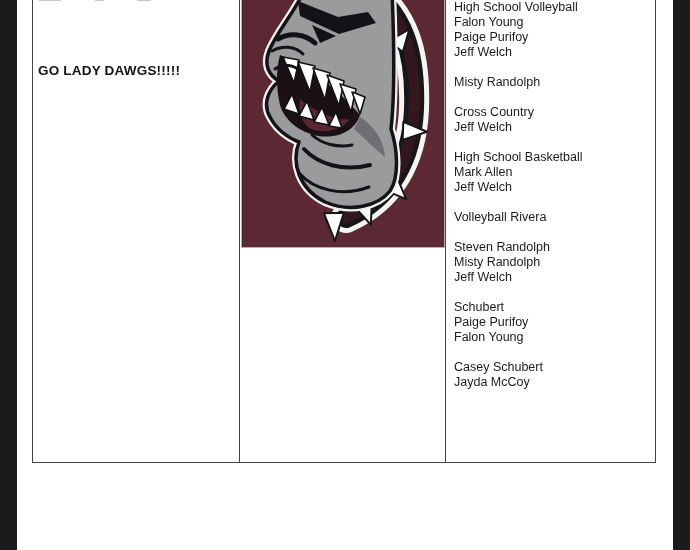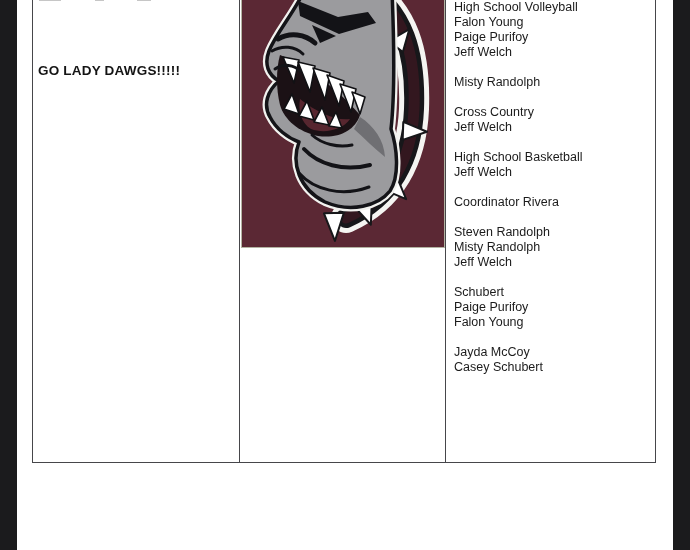--- a/index.html
+++ b/index.html
@@ -151,39 +151,40 @@
         <div class="coach-name">Misty Randolph</div>
       </div>
 
       <div class="section">
         <div class="sec-title">Cross Country</div>
         <div class="coach-name">Jeff Welch</div>
       </div>
 
       <div class="section">
         <div class="sec-title">High School Basketball</div>
+        <div class="coach-name">Mark Allen</div>
         <div class="coach-name">Jeff Welch</div>
       </div>
 
       <div class="section">
-        <div class="coach-name">Coordinator Rivera</div>
+        <div class="coach-name">Volleyball Rivera</div>
       </div>
 
       <div class="section">
         <div class="coach-name">Steven Randolph</div>
         <div class="coach-name">Misty Randolph</div>
         <div class="coach-name">Jeff Welch</div>
       </div>
 
       <div class="section">
         <div class="sec-title">Schubert</div>
         <div class="coach-name">Paige Purifoy</div>
         <div class="coach-name">Falon Young</div>
       </div>
 
       <div class="section">
+        <div class="coach-name">Casey Schubert</div>
         <div class="coach-name">Jayda McCoy</div>
-        <div class="coach-name">Casey Schubert</div>
       </div>
 
     </div>
   </div>
 </div>
 
 </body></html>

